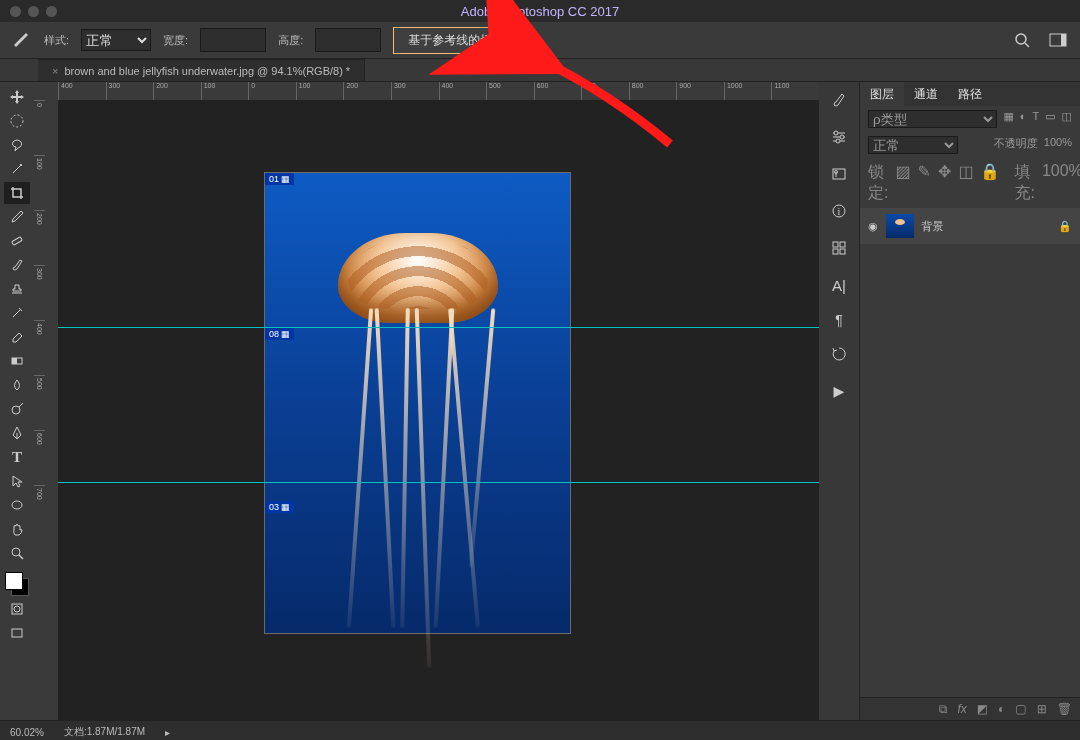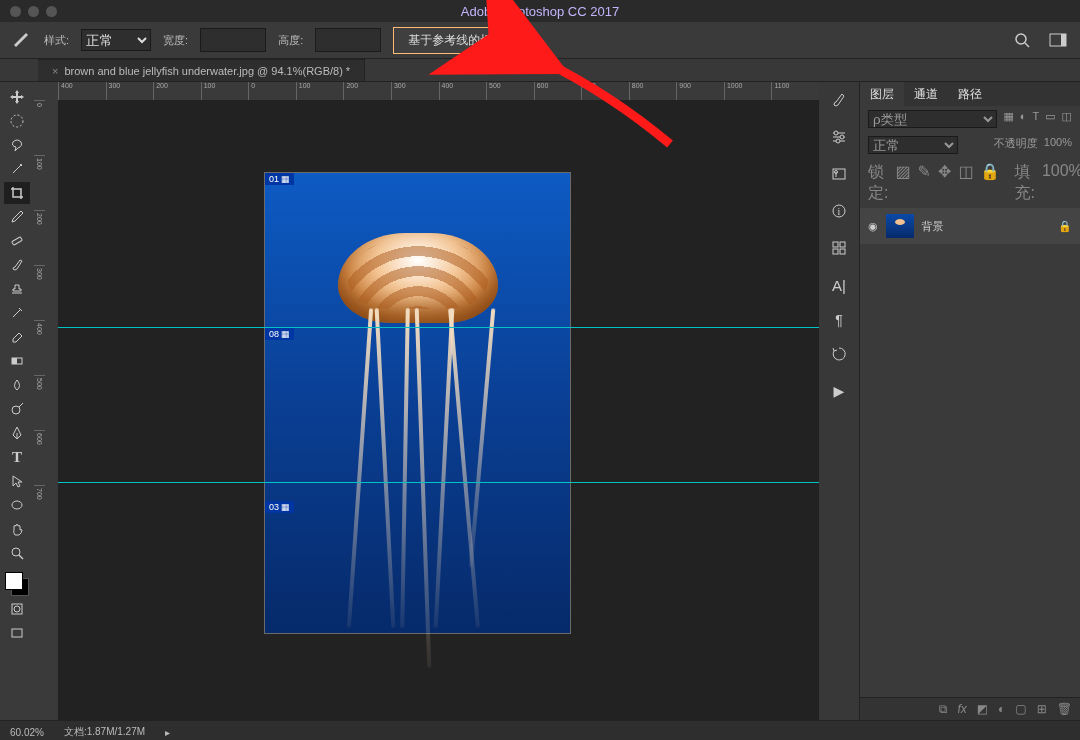--- a/index.html
+++ b/index.html
@@ -367,21 +367,21 @@
       <span>◐</span>
       <span>▢</span>
       <span>⊞</span>
       <span>🗑</span>
     </div>
   </div>
 </div>
 
 <div class="statusbar">
   <span>60.02%</span>
-  <span>文档:1.87M/1.27M</span>
+  <span>文档:1.87M/1.87M</span>
   <span>▸</span>
 </div>
 
 <div class="arrow">
   <svg width="160" height="100">
     <defs>
         <marker id="ah" markerWidth="14" markerHeight="14" refX="3" refY="7" orient="auto">
           <path d="M14 0 L0 7 L14 14 L10 7 Z" fill="#ff1a1a"></path>
         </marker>
       </defs>

